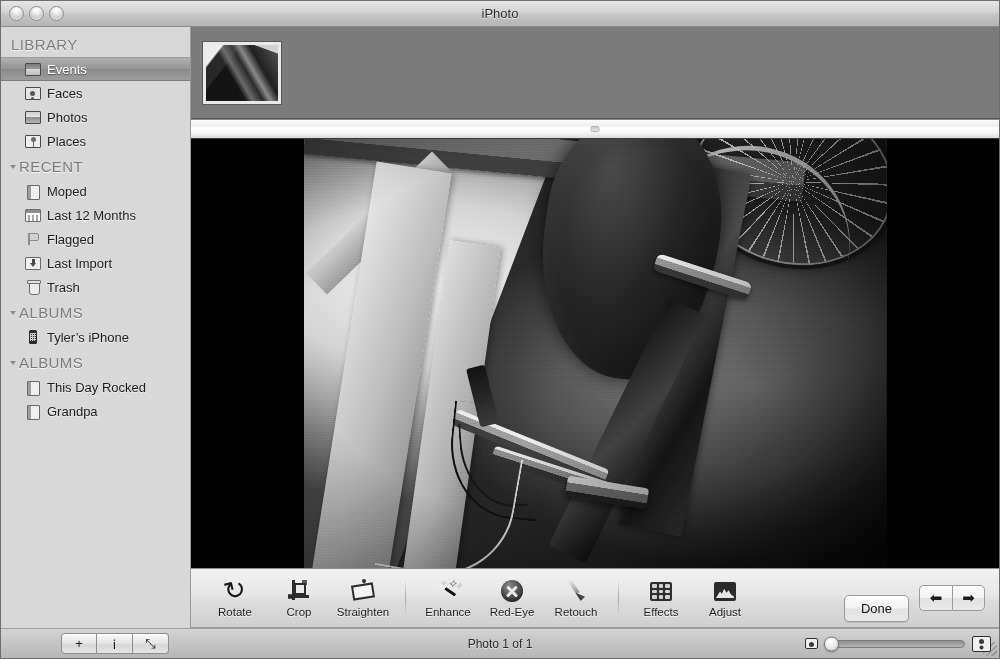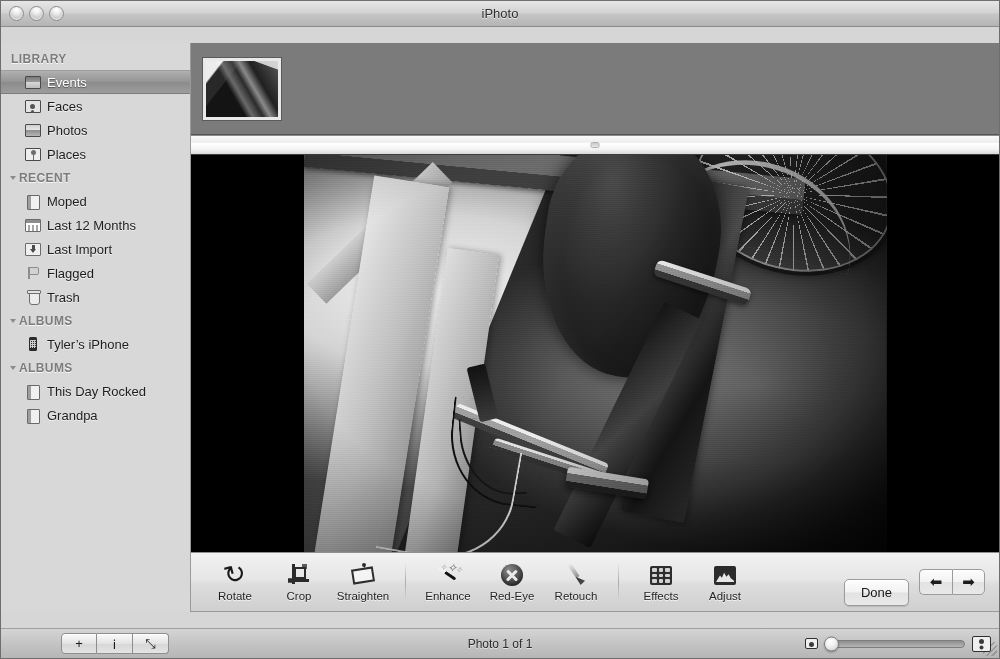--- a/index.html
+++ b/index.html
@@ -10,21 +10,20 @@
     font-size:13px;
     background:#c8c8c8;
     -webkit-font-smoothing:antialiased;
   }
   #window{
     position:relative; width:1000px; height:659px;
     border:1px solid #6e6e6e;
     background:#d6d6d6;
     display:flex; flex-direction:column;
     overflow:hidden;
-    gap:16px;
   }
 
   
   #titlebar{
     position:relative; height:26px; flex:0 0 26px;
     background:linear-gradient(to bottom,#e6e6e6 0%,#d2d2d2 48%,#c6c6c6 52%,#b4b4b4 100%);
     border-bottom:1px solid #8a8a8a;
     display:flex; align-items:center; justify-content:center;
   }
   #traffic{
@@ -50,22 +49,22 @@
   
   #sidebar{
     flex:0 0 190px; width:190px;
     background:#d8d8d8;
     border-right:1px solid #9a9a9a;
     padding-top:4px;
     overflow:hidden;
     position:relative;
   }
   .sb-header{
-    font-size:12px; letter-spacing:.4px;
-    color:#7c7c7c; font-weight:700;
+    font-size:15px; letter-spacing:.4px;
+    color:#7c7c7c; font-weight:400;
     padding:5px 0 4px 10px;
     display:flex; align-items:center;
     text-shadow:0 1px 0 rgba(255,255,255,.8);
   }
   .sb-header .tri{
     display:inline-block; width:0; height:0;
     border-left:4.5px solid #8b8b8b;
     border-top:3.5px solid transparent;
     border-bottom:3.5px solid transparent;
     margin-right:4px;
@@ -549,26 +548,26 @@
       </div>
       <div class="sb-row">
         <span class="sb-icon ic-album"></span>
         <span class="sb-label">Moped</span>
       </div>
       <div class="sb-row">
         <span class="sb-icon ic-cal"></span>
         <span class="sb-label">Last 12 Months</span>
       </div>
       <div class="sb-row">
+        <span class="sb-icon ic-flag"></span>
+        <span class="sb-label">Flagged</span>
+      </div>
+      <div class="sb-row">
         <span class="sb-icon ic-import"></span>
         <span class="sb-label">Last Import</span>
-      </div>
-      <div class="sb-row">
-        <span class="sb-icon ic-flag"></span>
-        <span class="sb-label">Flagged</span>
       </div>
       <div class="sb-row">
         <span class="sb-icon ic-trash"></span>
         <span class="sb-label">Trash</span>
       </div>
 
       <div class="sb-header">
         <span class="tri"></span>
         <span>ALBUMS</span>
       </div>

